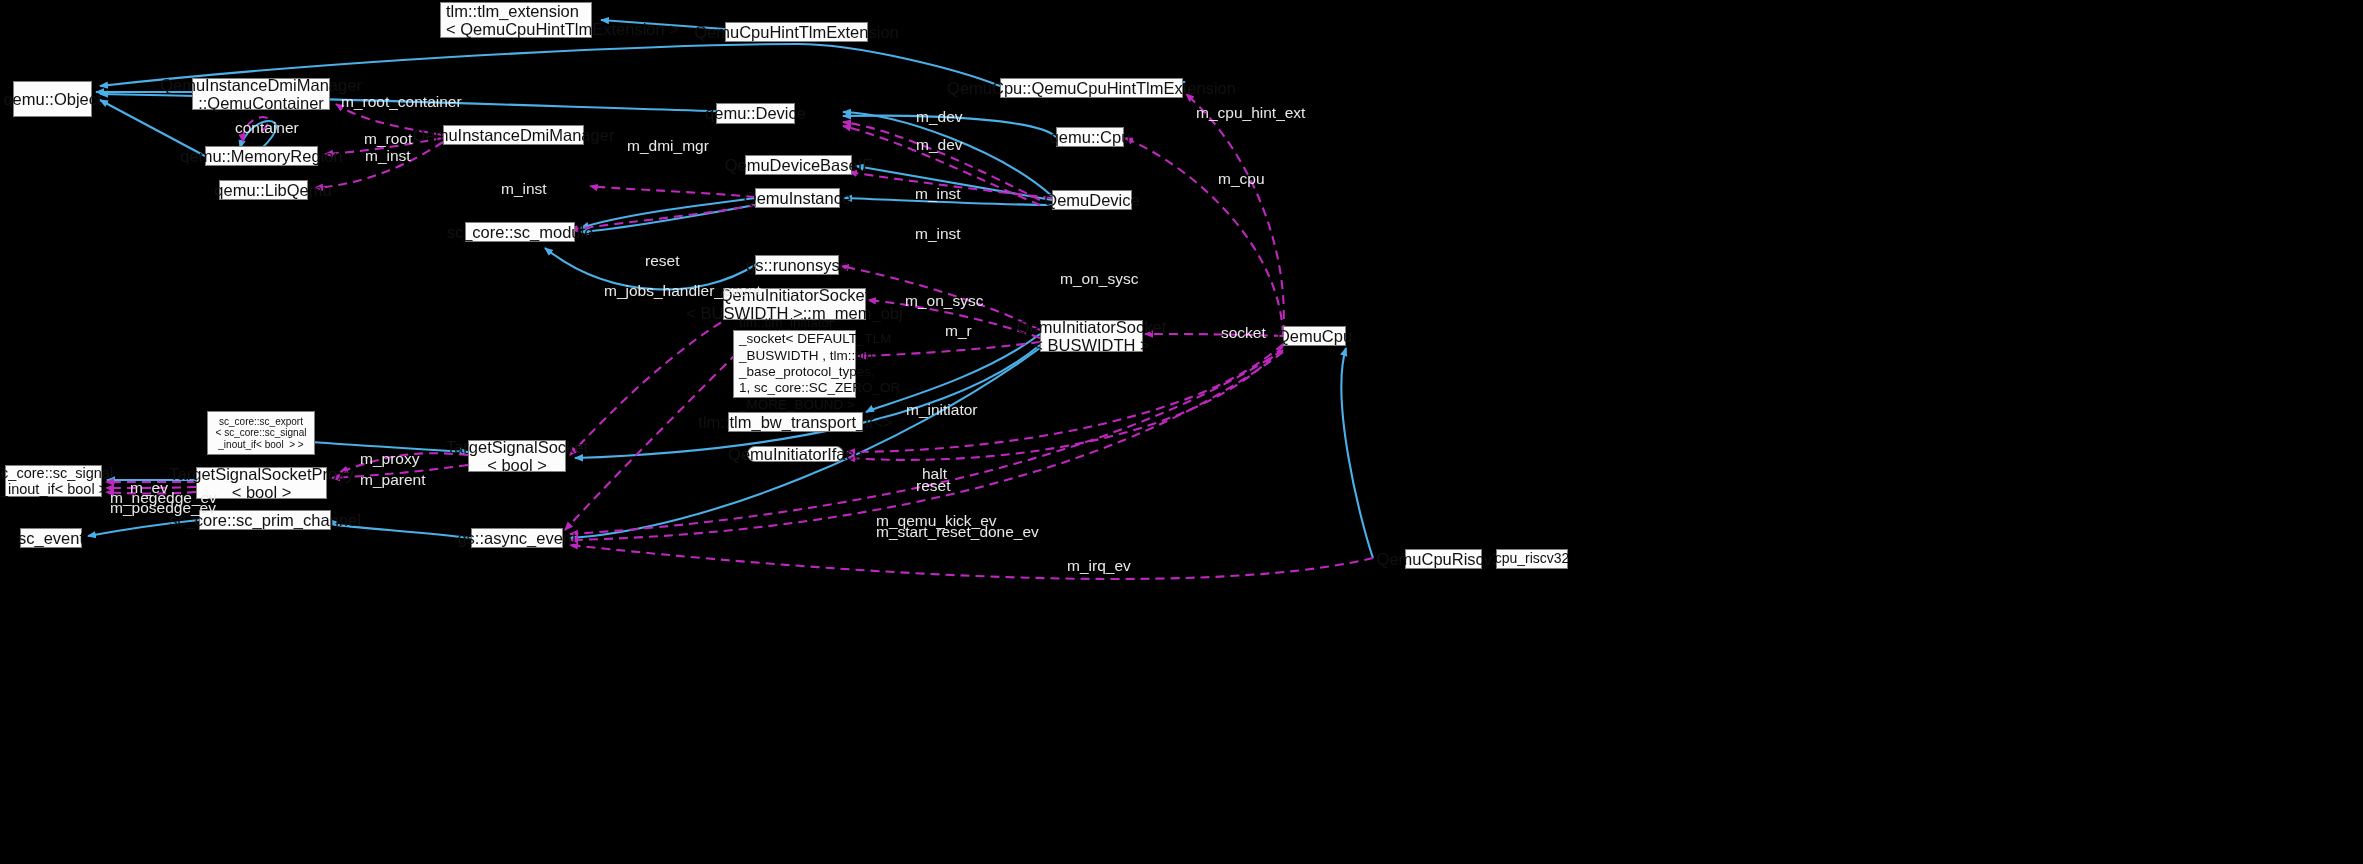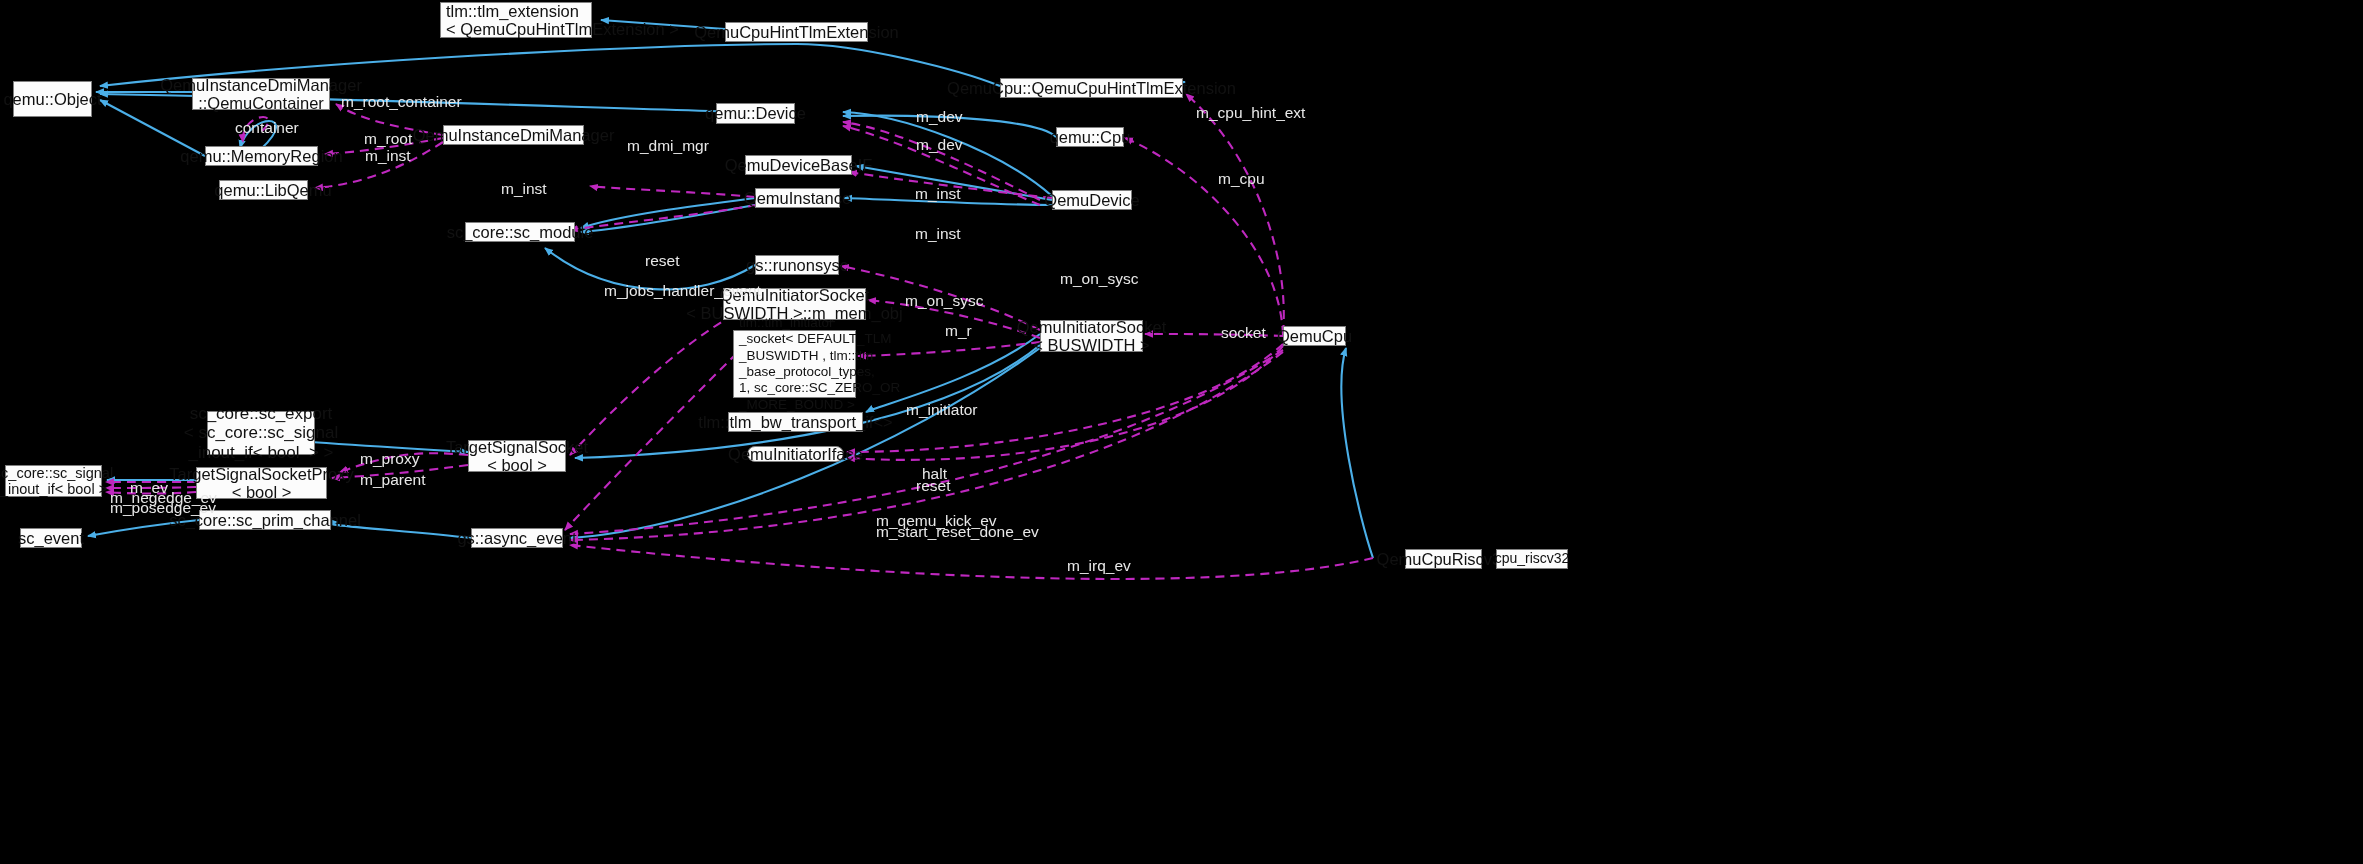--- a/index.html
+++ b/index.html
@@ -162,21 +162,21 @@
 
   <div class="node" style="left:1040px;top:320px;width:103px;height:32px;">
     <span>QemuInitiatorSocket
 &lt; BUSWIDTH &gt;</span>
   </div>
 
   <div class="node" style="left:1283px;top:326px;width:63px;height:20px;">
     <span>QemuCpu</span>
   </div>
 
-  <div class="node" style="left:207px;top:411px;width:108px;height:44px;font-size:17px;">
+  <div class="node" style="left:207px;top:411px;width:108px;height:44px;font-size:10px;">
     <span>sc_core::sc_export
 &lt; sc_core::sc_signal
 _inout_if&lt; bool  &gt; &gt;</span>
   </div>
 
   <div class="node" style="left:728px;top:412px;width:135px;height:20px;">
     <span>tlm::tlm_bw_transport_if&lt;&gt;</span>
   </div>
 
   <div class="node" style="left:468px;top:440px;width:98px;height:32px;">

